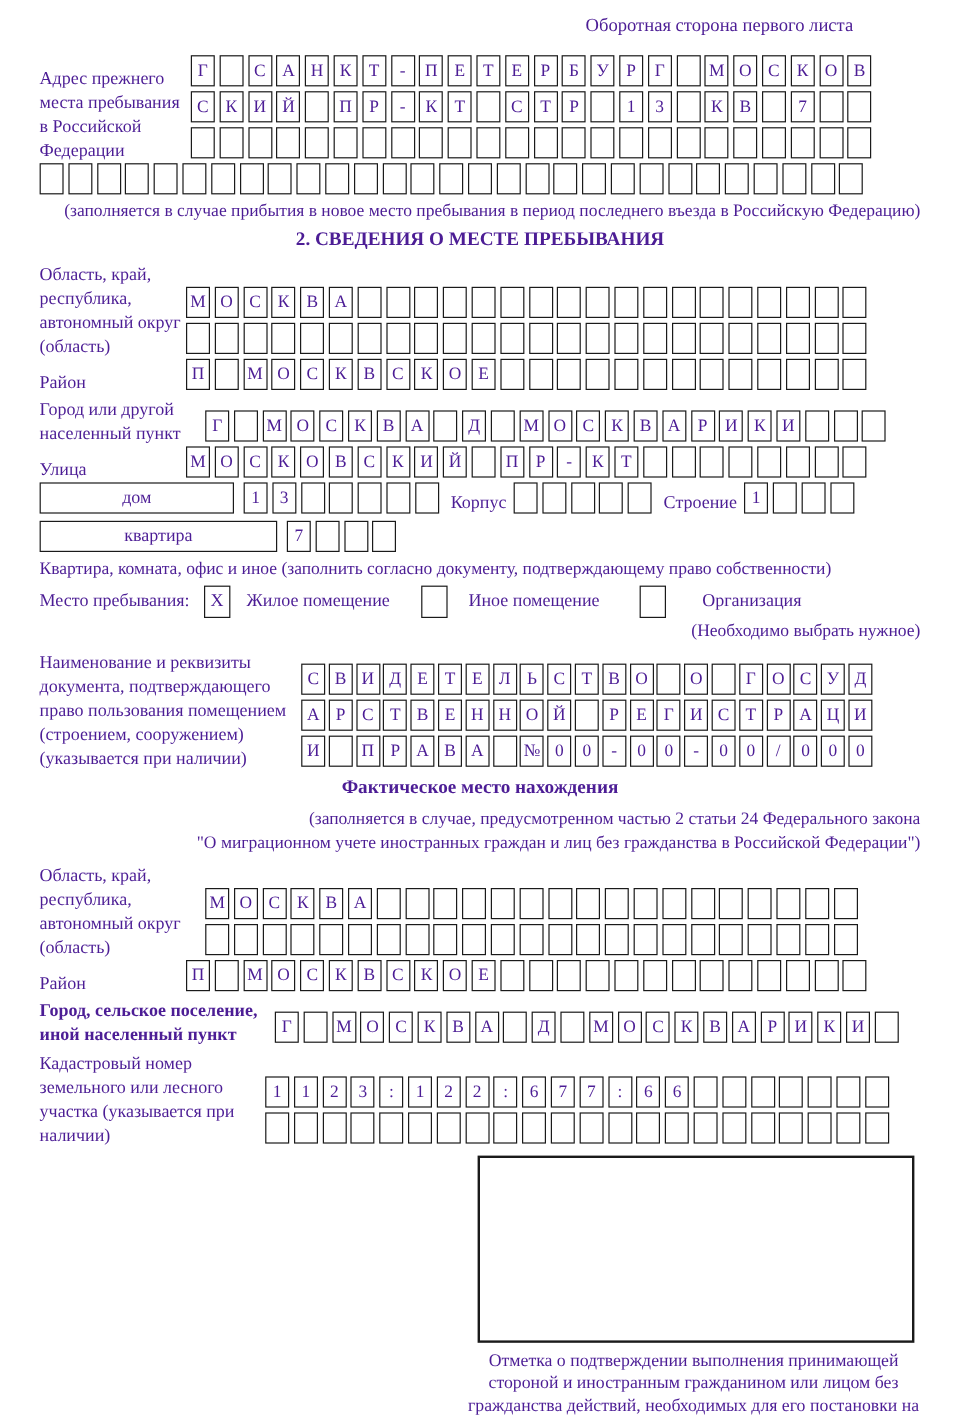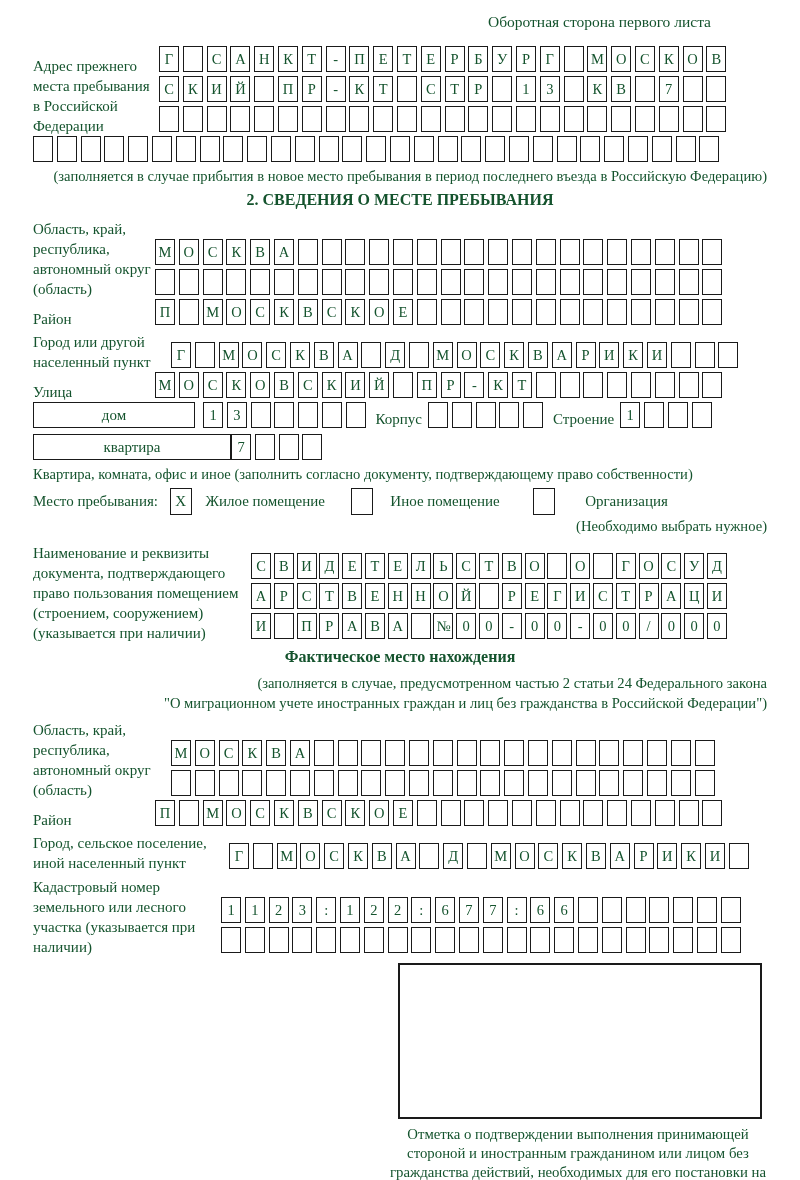--- a/index.html
+++ b/index.html
@@ -1,54 +1,54 @@
 <!DOCTYPE html>
 <html><head>
 <meta charset="utf-8">
 <style>
   html,body{margin:0;padding:0;background:#fff;}
   .page{
     position:relative;
     width:800px;height:1180px;
     margin:0 auto;
     background:#fff;
-    color:#14532d;
+    color:#4c1d95;
     font-family:"Liberation Serif","DejaVu Serif",serif;
     font-size:15px;line-height:20px;
     padding:12px 33px 0 33px;
     box-sizing:border-box;
     overflow:hidden;
   }
   .header-note{text-align:right;padding-right:56px;font-size:15.5px;}
   .flexrow{display:flex;align-items:flex-end;}
   .label{flex:0 0 auto;padding-top:3px;}
   .lw126{width:126px;}
   .lw122{width:122px;}
   .lw138{width:138px;}
-  .lw196{width:196px;}
+  .lw196{width:196px;font-weight:bold;}
   .lw188{width:188px;}
   .lw218{width:218px;}
   .cellcol{flex:1 1 auto;}
   .cellrow{white-space:nowrap;margin-bottom:2px;height:28px;}
   .cell{
     display:inline-block;width:18px;height:24px;
     border:1.6px solid #1a1a1a;margin-right:3.8px;
     text-align:center;font-size:14.5px;line-height:24px;
     vertical-align:top;background:#fff;
   }
   .tight .cell{margin-right:2.8px;}
   .note{font-size:14.6px;}
   .center{text-align:right;}
   .sect-title{text-align:center;font-weight:bold;font-size:16px;margin:4px 0 6px 0;}
   .bigbox{
     display:inline-block;border:1.6px solid #1a1a1a;height:24px;
     line-height:24px;text-align:center;vertical-align:top;background:#fff;
   }
   .bb-dom{width:160px;margin-right:8px;}
-  .bb-kv{width:196px;}
+  .bb-kv{width:196px;margin-right:8px;}
   .inline-lab{display:inline-block;vertical-align:top;line-height:27px;margin:4px 6px;}
   .checkbox{
     display:inline-block;width:20px;height:25px;border:1.6px solid #1a1a1a;
     text-align:center;line-height:25px;vertical-align:top;background:#fff;
   }
   .place-row{margin-top:4px;height:28px;white-space:nowrap;}
   .place-row .optlab{display:inline-block;line-height:27px;}
   .mt14{margin-top:14px;}
   .mt4{margin-top:4px;}
   .stamp-box{

